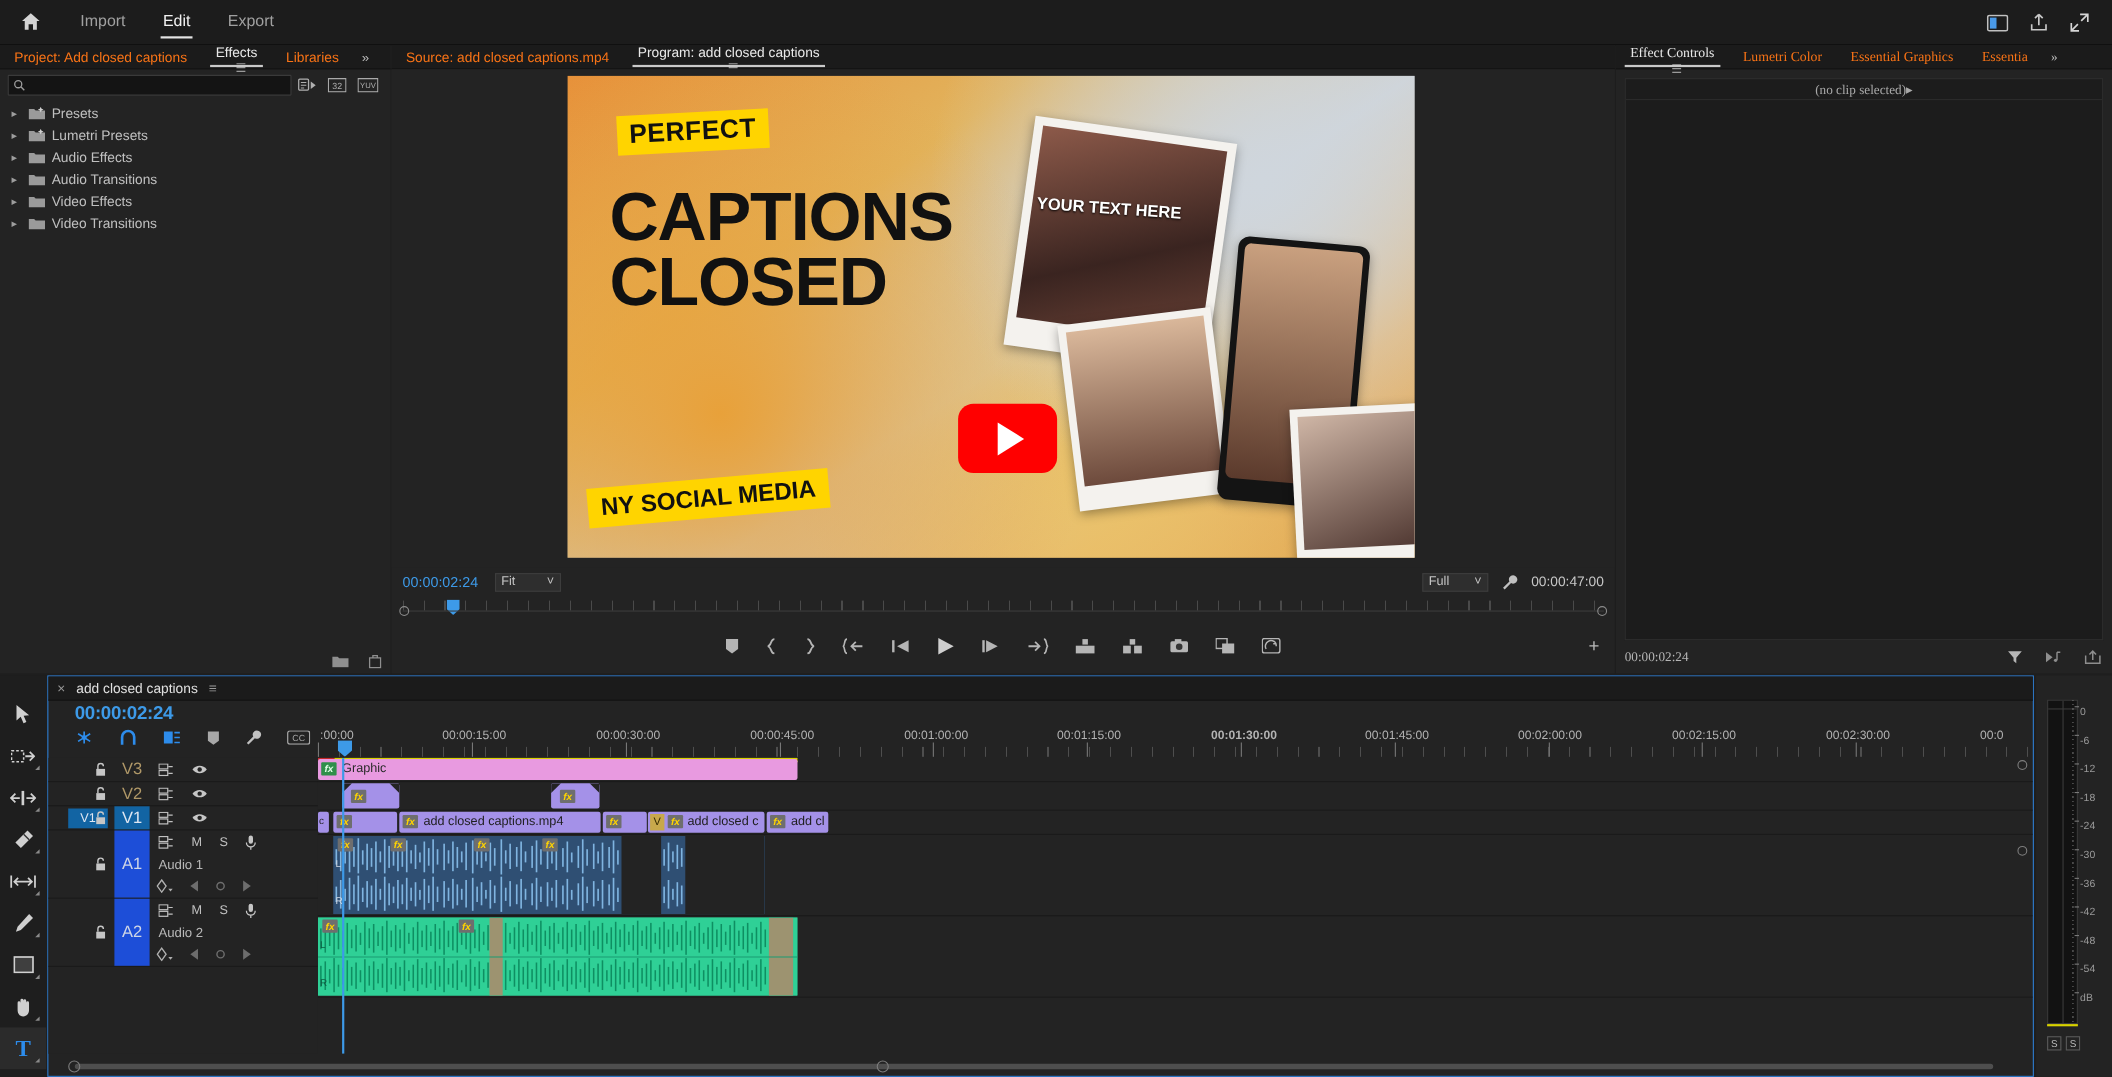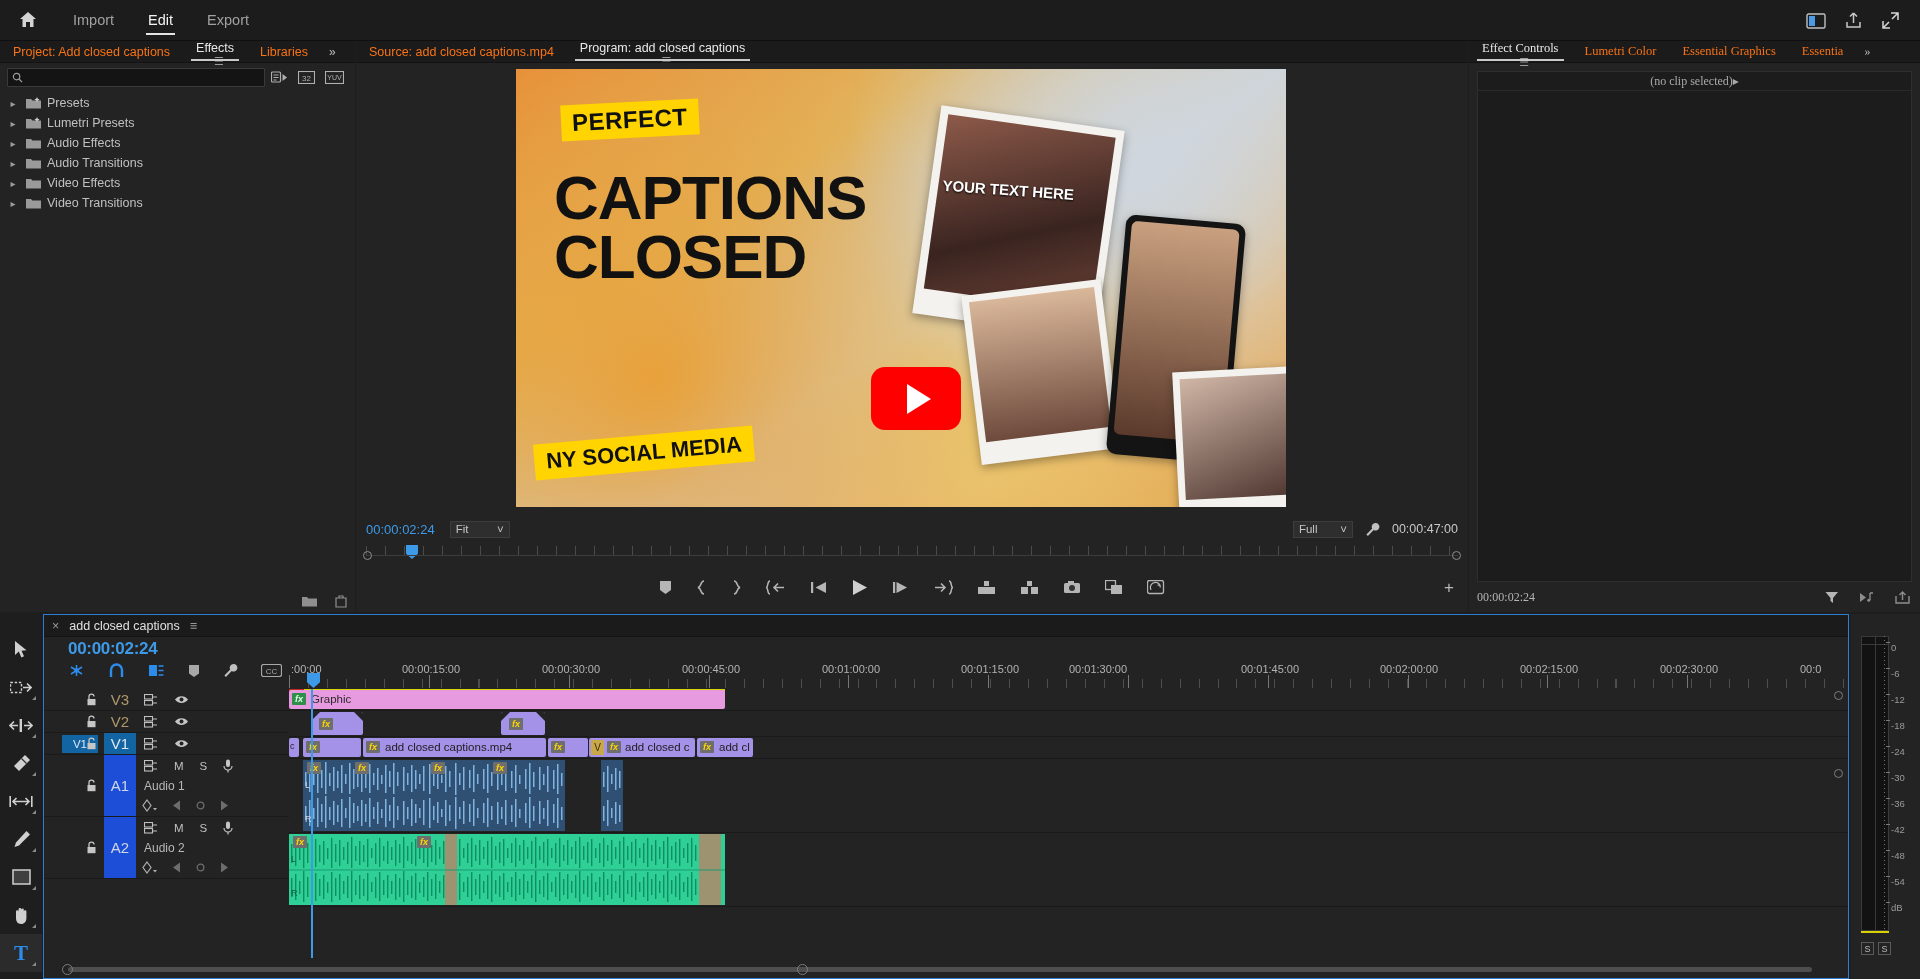--- a/index.html
+++ b/index.html
@@ -667,21 +667,21 @@
       </div>
 
       <div class="tl-ruler">
         <div class="ruler-labels">
           <span class="ruler-label" style="left:2px;">:00:00</span>
           <span class="ruler-label" style="left:113px;">00:00:15:00</span>
           <span class="ruler-label" style="left:253px;">00:00:30:00</span>
           <span class="ruler-label" style="left:393px;">00:00:45:00</span>
           <span class="ruler-label" style="left:533px;">00:01:00:00</span>
           <span class="ruler-label" style="left:672px;">00:01:15:00</span>
-          <span class="ruler-label" style="left:780px;">00:01:30:00</span>
+          <span class="ruler-label" style="left:812px;font-weight:bold;">00:01:30:00</span>
           <span class="ruler-label" style="left:952px;">00:01:45:00</span>
           <span class="ruler-label" style="left:1091px;">00:02:00:00</span>
           <span class="ruler-label" style="left:1231px;">00:02:15:00</span>
           <span class="ruler-label" style="left:1371px;">00:02:30:00</span>
           <span class="ruler-label" style="left:1511px;">00:0</span>
         </div>
         <div class="ruler-ticks"></div>
         <div class="ruler-major" style="left:0px;"></div>
         <div class="ruler-major" style="left:140px;"></div>
         <div class="ruler-major" style="left:280px;"></div>

